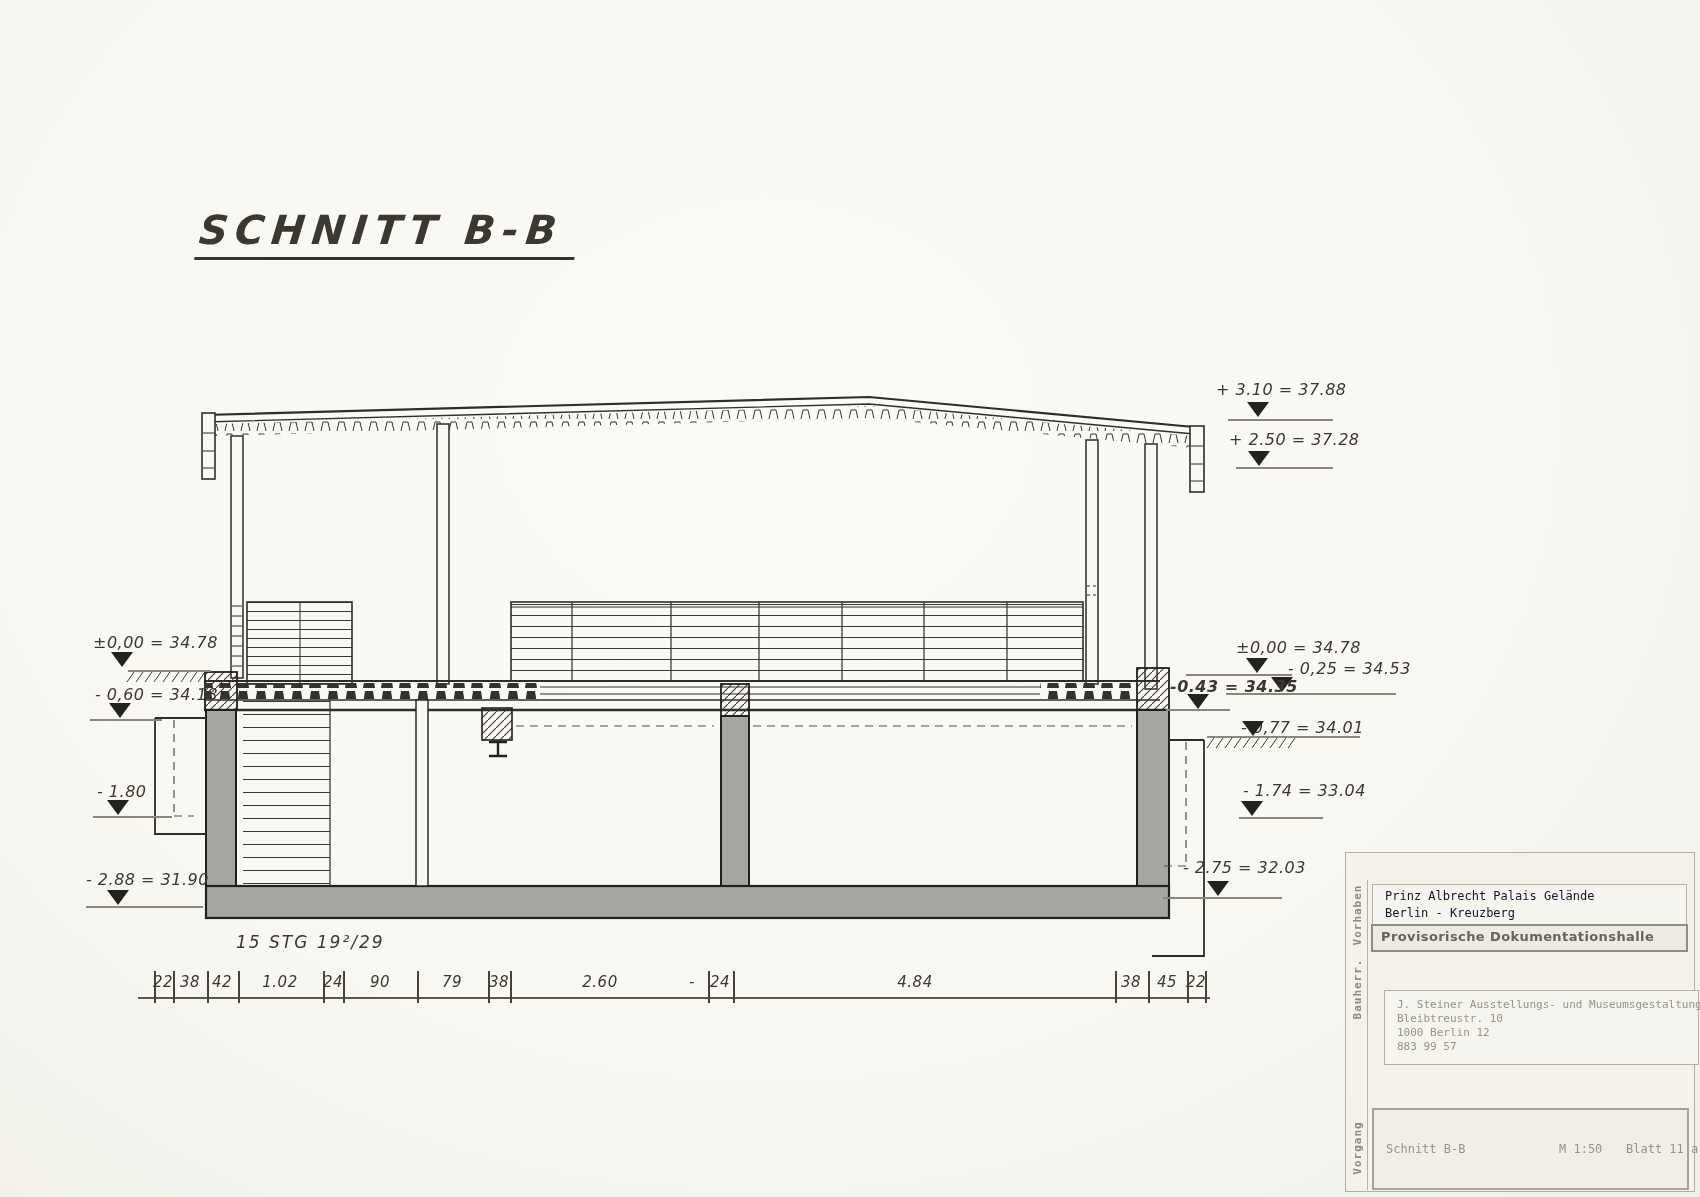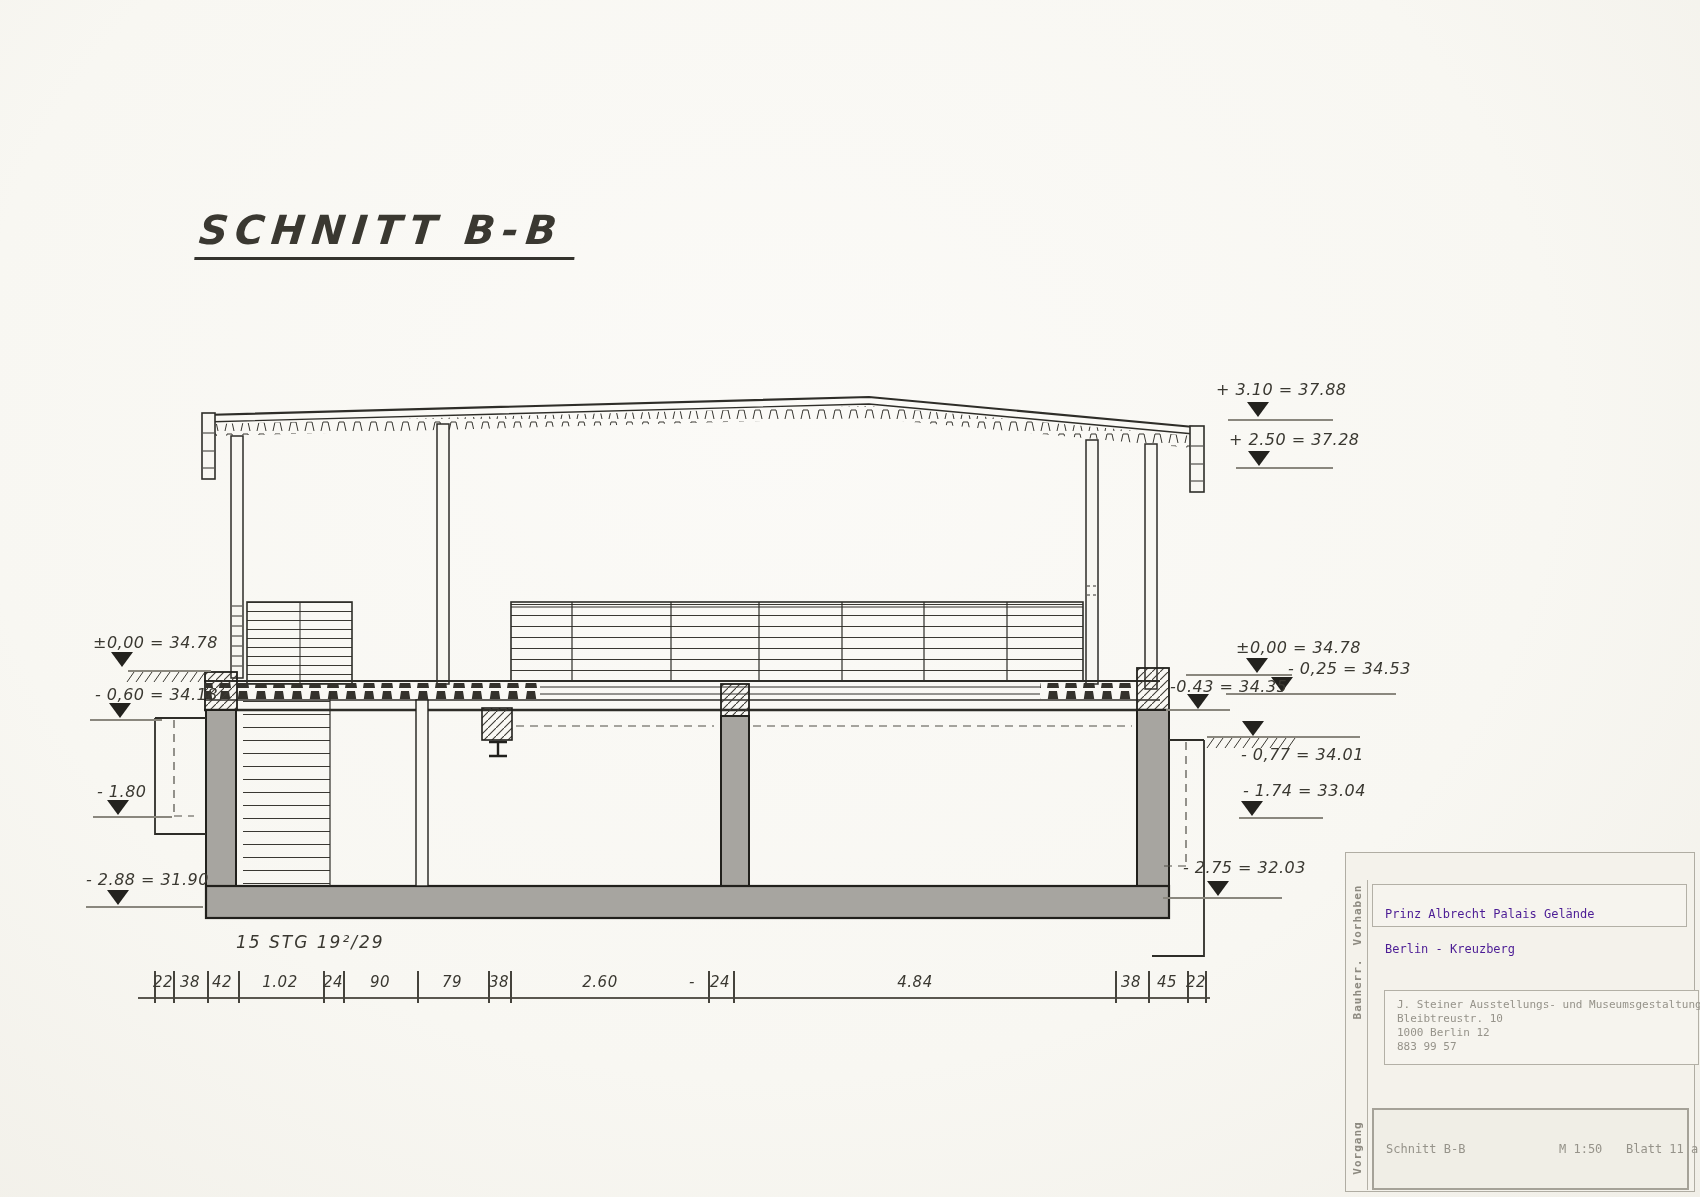--- a/index.html
+++ b/index.html
@@ -27,21 +27,21 @@
         background:#edeae2;border-bottom:1px solid #b0ada3;}
   #tb-date{position:absolute;left:60px;top:7px;font-size:12px;}
   #tb-initials{position:absolute;right:14px;top:7px;font-size:12px;}
   .vlabel{position:absolute;font-family:"DejaVu Sans Mono", monospace;font-size:11px;
         font-weight:bold;color:#8d8a80;transform:translate(-50%,-50%) rotate(-90deg);
         white-space:nowrap;letter-spacing:1px;}
   #tb-divider{position:absolute;left:1367px;top:880px;width:1px;height:310px;background:#b3b0a6;}
   .tb-box{position:absolute;left:1372px;width:313px;border:1px solid #b3b0a6;background:#f6f4ee;}
   .tb-line{font-size:11px;line-height:14px;padding-left:12px;}
   #tb-project{top:884px;height:38px;padding-top:3px;}
-  #tb-project .tb-line{font-size:12px;line-height:17px;color:#4c1d95;margin-top:18px;}
+  #tb-project .tb-line{font-size:12px;line-height:17px;color:#0f172a;}
   #tb-title-box{position:absolute;left:1371px;top:924px;width:313px;height:24px;
         border:2px solid #8f8c81;background:#eceae1;}
   #tb-title-box span{position:absolute;left:8px;top:3px;font-size:13px;font-weight:bold;
         color:#67645b;letter-spacing:0.4px;}
   #tb-client{top:956px;height:66px;padding-top:5px;}
   #tb-designer{top:990px;height:66px;padding-top:7px;margin-left:12px;}
   #tb-bottom{position:absolute;left:1372px;top:1108px;width:313px;height:78px;
         border:2px solid #a5a298;background:#f0eee6;}
   #tb-bottom span{position:absolute;top:32px;font-size:12px;}
 </style>
@@ -178,24 +178,24 @@
       <div class="elev-line" style="left: 1228px; top: 419px; width: 105px;"></div>
       <div class="hand elev-label" style="left: 1229px; top: 430px;">+ 2.50 = 37.28</div>
       <div class="elev-tri" style="left: 1248px; top: 451px;"></div>
       <div class="elev-line" style="left: 1236px; top: 467px; width: 97px;"></div>
       <div class="hand elev-label" style="left: 1236px; top: 638px;">±0,00  = 34.78</div>
       <div class="elev-tri" style="left: 1246px; top: 658px;"></div>
       <div class="elev-line" style="left: 1186px; top: 674px; width: 106px;"></div>
       <div class="hand elev-label" style="left: 1288px; top: 659px;">- 0,25 = 34.53</div>
       <div class="elev-tri" style="left: 1271px; top: 677px;"></div>
       <div class="elev-line" style="left: 1226px; top: 693px; width: 170px;"></div>
-      <div class="hand elev-label" style="left: 1170px; top: 677px;">-0.43 = 34.35</div>
+      <div class="hand elev-label" style="left: 1170px; top: 677px; font-weight: bold;">-0.43 = 34.35</div>
       <div class="elev-tri" style="left: 1187px; top: 694px;"></div>
       <div class="elev-line" style="left: 1166px; top: 709px; width: 64px;"></div>
-      <div class="hand elev-label" style="left: 1241px; top: 745px;">- 0,77  = 34.01</div>
+      <div class="hand elev-label" style="left: 1241px; top: 718px;">- 0,77  = 34.01</div>
       <div class="elev-tri" style="left: 1242px; top: 721px;"></div>
       <div class="elev-line" style="left: 1207px; top: 736px; width: 153px;"></div>
       <div class="hand elev-label" style="left: 1243px; top: 781px;">- 1.74  = 33.04</div>
       <div class="elev-tri" style="left: 1241px; top: 801px;"></div>
       <div class="elev-line" style="left: 1239px; top: 817px; width: 84px;"></div>
       <div class="hand elev-label" style="left: 1183px; top: 858px;">- 2.75  = 32.03</div>
       <div class="elev-tri" style="left: 1207px; top: 881px;"></div>
       <div class="elev-line" style="left: 1163px; top: 897px; width: 119px;"></div>
       <div class="dim-line" style="left: 138px; top: 997px; width: 1072px;"></div>
       <div class="dim-tick" style="left: 154px; top: 971px;"></div>
@@ -235,20 +235,23 @@
 
   <div class="vlabel" style="left:1357px;top:915px">Vorhaben</div>
   <div class="vlabel" style="left:1357px;top:989px">Bauherr.</div>
   <div class="vlabel" style="left:1357px;top:1148px">Vorgang</div>
 
   <div id="tb-project" class="tb-box">
     <div class="tb-line tt">Prinz Albrecht Palais Gelände</div>
     <div class="tb-line tt">Berlin - Kreuzberg</div>
   </div>
 
+  <div id="tb-title-box">
+    <span>Provisorische Dokumentationshalle</span>
+  </div>
 
 
   <div id="tb-designer" class="tb-box">
     <div class="tb-line tt">J. Steiner Ausstellungs- und Museumsgestaltung</div>
     <div class="tb-line tt">Bleibtreustr. 10</div>
     <div class="tb-line tt">1000 Berlin 12</div>
     <div class="tb-line tt">883 99 57</div>
   </div>
 
   <div id="tb-bottom">

